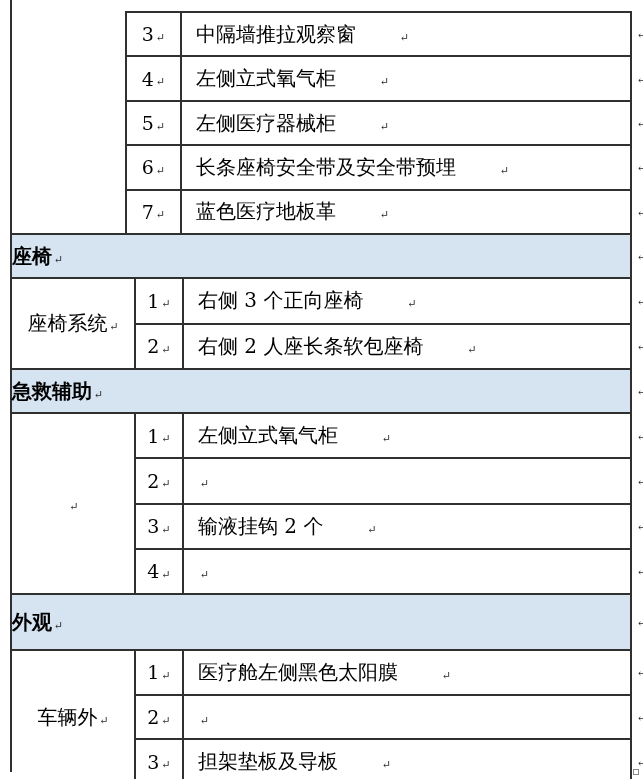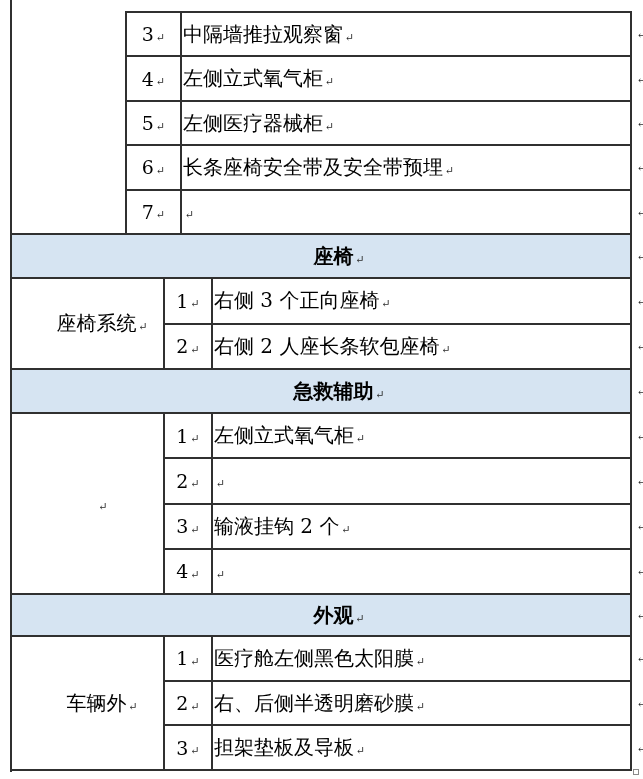--- a/index.html
+++ b/index.html
@@ -35,61 +35,60 @@
   .top-rows .row{flex:1}
   
   .row{display:flex;position:relative}
   .row + .row{border-top:2px solid var(--border)}
   .cell{display:flex;align-items:center}
   .num{justify-content:center;font-size:19px}
   .top-rows .num{width:53px}
   .sec .num{width:46px}
   .desc{
     flex:1;border-left:2px solid var(--border);
-    padding-left:1px;font-size:20px;
+    padding-left:14px;font-size:20px;gap:42px;
   }
   
   .header-row{
     position:relative;
     background:var(--header-bg);
     border-top:2px solid var(--border);
     border-right:2px solid var(--border);
-    display:flex;align-items:center;justify-content:center;
-    font-size:20px;font-weight:bold;padding-left:36px;
+    display:flex;align-items:center;
+    font-size:20px;font-weight:bold;
   }
   
   .sec{
     display:flex;
     border-top:2px solid var(--border);
     border-right:2px solid var(--border);
   }
   .sec-last{border-bottom:2px solid var(--border)}
   .col1{
     width:122px;display:flex;align-items:center;justify-content:center;
     font-size:20px;
-    margin-left:29px;
   }
   .sec-rows{flex:1;border-left:2px solid var(--border);display:flex;flex-direction:column}
   .sec-rows .row{flex:1}
   
   .mark{
     font-size:11px;color:var(--mark);
     margin-left:2px;position:relative;top:3px;font-weight:normal;
     flex:none;
   }
   .outer-mark{
     position:absolute;left:100%;margin-left:7px;top:50%;
     transform:translateY(-50%);
     font-size:11px;color:var(--mark);font-weight:normal;
   }
   .end-square{
     position:absolute;left:633px;top:769px;width:6px;height:6px;
     border:1px solid #8a8a8a;background:#fff;
   }
-  .h44{height:44px}.h43{height:42px}
+  .h44{height:44px}.h43{height:56px}
   .s91{height:91px}.s181{height:181px}.s136{height:136px}
 </style>
 </head>
 <body>
 
 <div class="page">
   <div class="tbl">
 
     <div class="top-sec">
       <div class="col1-top"></div>
@@ -142,20 +141,21 @@
             </div>
           <span class="outer-mark">↵</span>
         </div>
 
         <div class="row">
           <div class="cell num">
               <span>7</span>
               <span class="mark">↵</span>
             </div>
           <div class="cell desc">
+              <span>蓝色医疗地板革</span>
               <span class="mark">↵</span>
             </div>
           <span class="outer-mark">↵</span>
         </div>
 
       </div>
     </div>
 
     <div class="header-row h44">
       <span>座椅</span>
@@ -282,21 +282,20 @@
             </div>
           <span class="outer-mark">↵</span>
         </div>
 
         <div class="row">
           <div class="cell num">
               <span>2</span>
               <span class="mark">↵</span>
             </div>
           <div class="cell desc">
-              <span>右、后侧半透明磨砂膜</span>
               <span class="mark">↵</span>
             </div>
           <span class="outer-mark">↵</span>
         </div>
 
         <div class="row">
           <div class="cell num">
               <span>3</span>
               <span class="mark">↵</span>
             </div>

